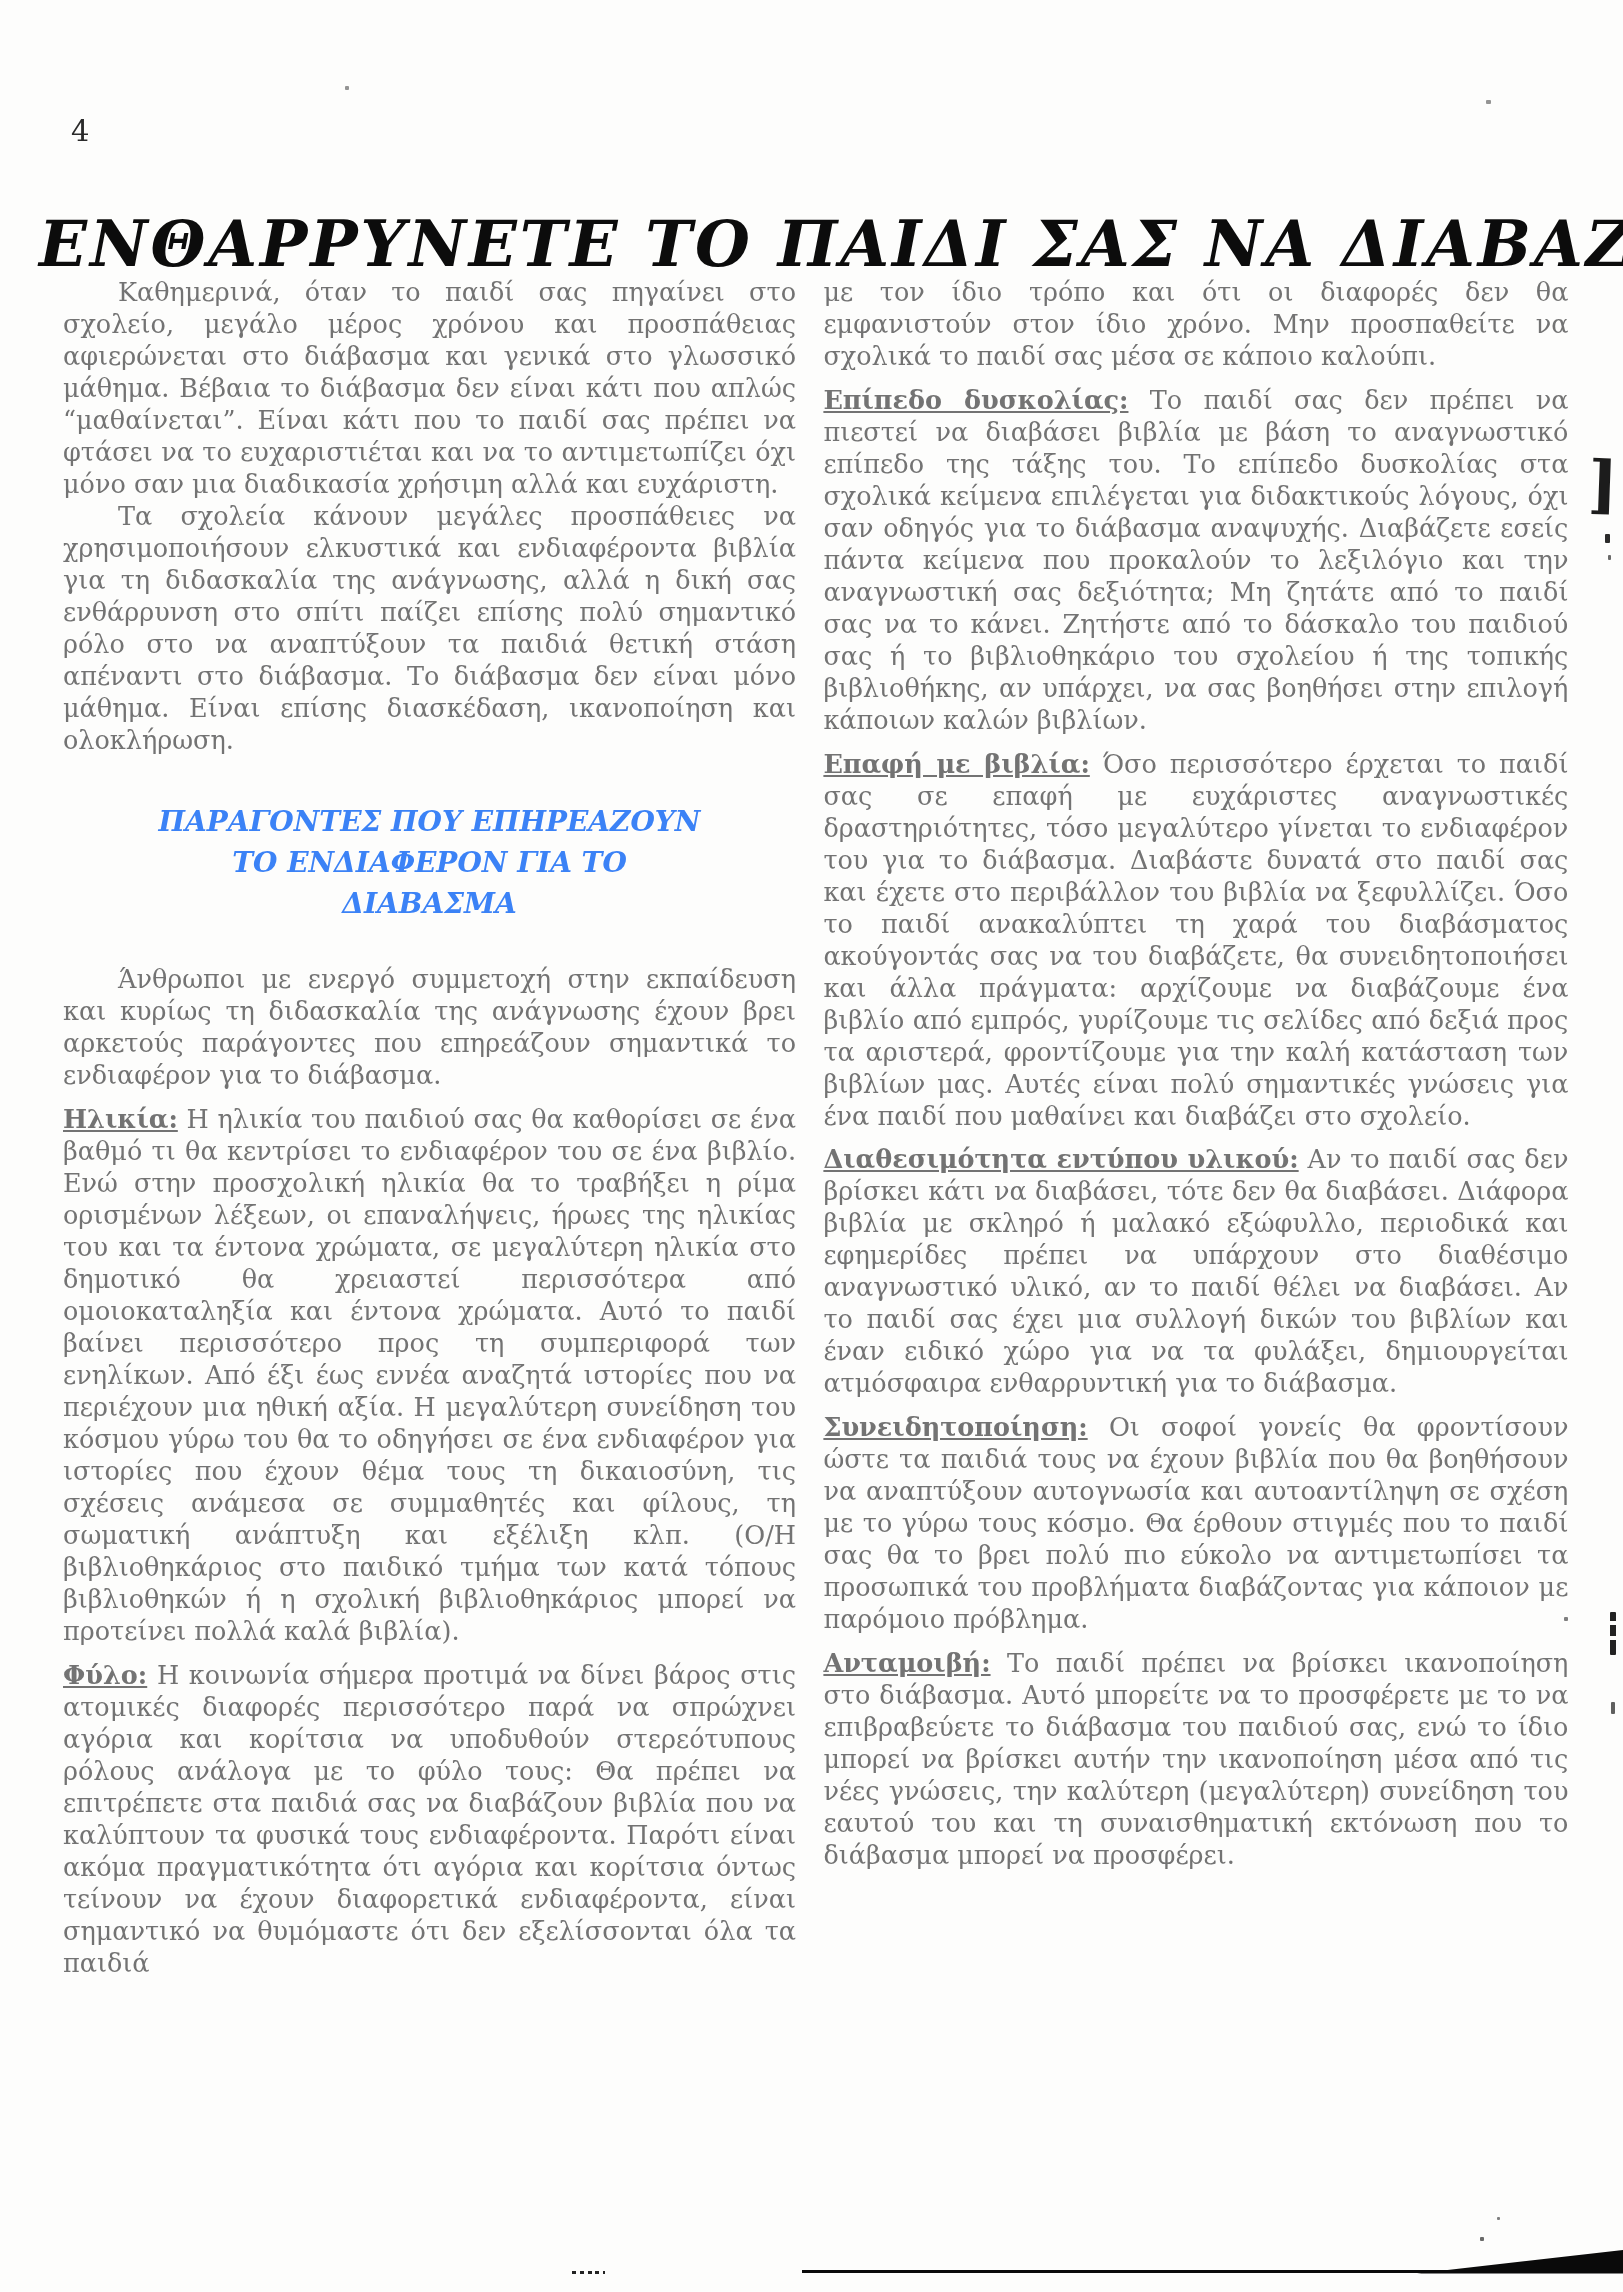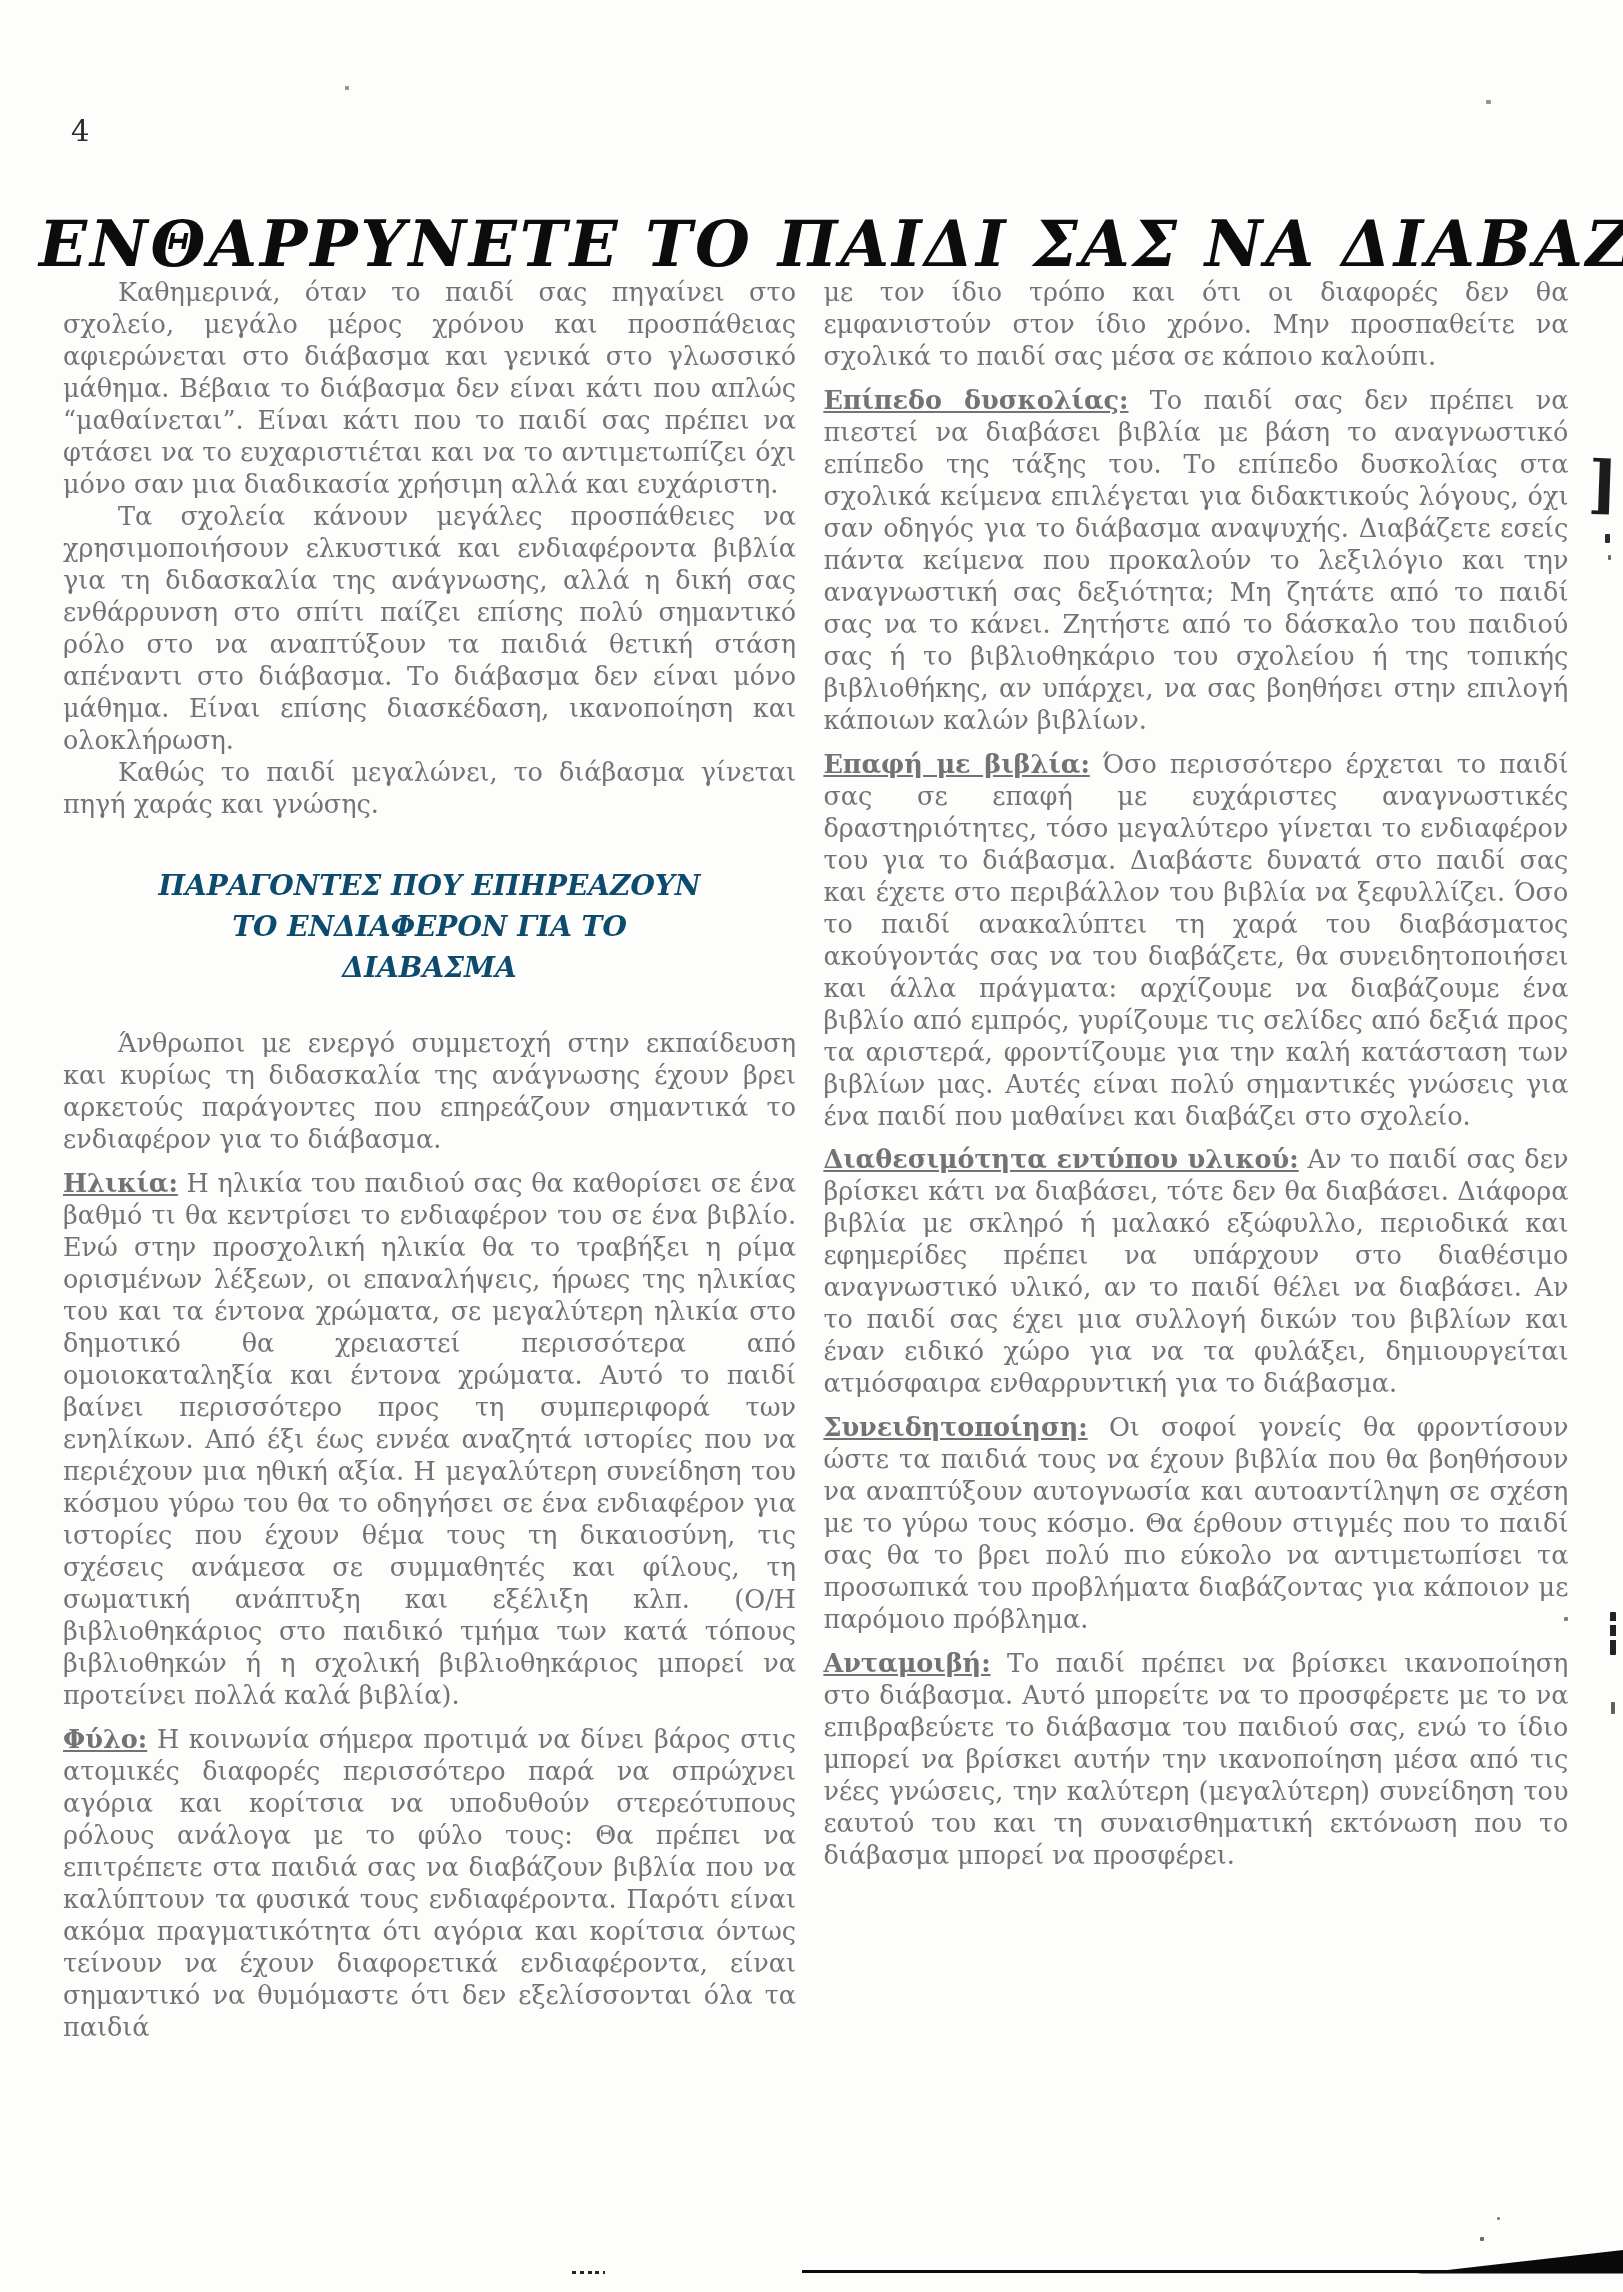--- a/index.html
+++ b/index.html
@@ -43,21 +43,21 @@
   p.runin{margin-top:11.8px;}
   b.lead{font-weight:bold;text-decoration:underline;}
   .section-heading{
     width:549px;
     margin:45px auto 39px auto;
     text-align:center;
     font-weight:bold;
     font-style:italic;
     font-size:28px;
     line-height:41px;
-    color:#0c4a6e;
+    color:#3b82f6;
   }
   
   .artifact{position:absolute;pointer-events:none;}
   .artifact-bracket{left:1588px;top:447px;width:29px;height:71px;color:#1c1c1c;}
   .artifact-bracket::before{content:"]";font-size:63px;font-weight:bold;font-family:"DejaVu Serif",serif;display:block;transform:rotate(2deg);}
   .speck{background:#2b2b2b;border-radius:1px;}
   .s1{left:1605px;top:534px;width:4.9px;height:8.8px;}
   .s2{left:1608px;top:555px;width:2.9px;height:4.9px;opacity:.7;}
   .s3{left:1610px;top:1612px;width:5.9px;height:43px;background:linear-gradient(#222 20%,transparent 20%,transparent 30%,#222 30%,#222 55%,transparent 55%,transparent 65%,#222 65%);}
   .s4{left:1611px;top:1702px;width:3.9px;height:11.8px;opacity:.75;}
@@ -77,21 +77,20 @@
 
   <div class="page-number">4</div>
 
   <h1 class="page-title">ΕΝΘΑΡΡΥΝΕΤΕ ΤΟ ΠΑΙΔΙ ΣΑΣ ΝΑ ΔΙΑΒΑΖΕΙ</h1>
 
   <div class="columns">
 
     <div class="column left">
       <p class="body indent">Καθημερινά, όταν το παιδί σας πηγαίνει στο σχολείο, μεγάλο μέρος χρόνου και προσπάθειας αφιερώνεται στο διάβασμα και γενικά στο γλωσσικό μάθημα. Βέβαια το διάβασμα δεν είναι κάτι που απλώς “μαθαίνεται”. Είναι κάτι που το παιδί σας πρέπει να φτάσει να το ευχαριστιέται και να το αντιμετωπίζει όχι μόνο σαν μια διαδικασία χρήσιμη αλλά και ευχάριστη.</p>
       <p class="body indent">Τα σχολεία κάνουν μεγάλες προσπάθειες να χρησιμοποιήσουν ελκυστικά και ενδιαφέροντα βιβλία για τη διδασκαλία της ανάγνωσης, αλλά η δική σας ενθάρρυνση στο σπίτι παίζει επίσης πολύ σημαντικό ρόλο στο να αναπτύξουν τα παιδιά θετική στάση απέναντι στο διάβασμα. Το διάβασμα δεν είναι μόνο μάθημα. Είναι επίσης διασκέδαση, ικανοποίηση και ολοκλήρωση.</p>
-      <p class="body indent">Καθώς το παιδί μεγαλώνει, το διάβασμα γίνεται πηγή χαράς και γνώσης.</p>
 
       <div class="section-heading">ΠΑΡΑΓΟΝΤΕΣ ΠΟΥ ΕΠΗΡΕΑΖΟΥΝ ΤΟ ΕΝΔΙΑΦΕΡΟΝ ΓΙΑ ΤΟ ΔΙΑΒΑΣΜΑ</div>
 
       <p class="body indent">Άνθρωποι με ενεργό συμμετοχή στην εκπαίδευση και κυρίως τη διδασκαλία της ανάγνωσης έχουν βρει αρκετούς παράγοντες που επηρεάζουν σημαντικά το ενδιαφέρον για το διάβασμα.</p>
 
       <p class="body runin"><b class="lead">Ηλικία:</b> <span>Η ηλικία του παιδιού σας θα καθορίσει σε ένα βαθμό τι θα κεντρίσει το ενδιαφέρον του σε ένα βιβλίο. Ενώ στην προσχολική ηλικία θα το τραβήξει η ρίμα ορισμένων λέξεων, οι επαναλήψεις, ήρωες της ηλικίας του και τα έντονα χρώματα, σε μεγαλύτερη ηλικία στο δημοτικό θα χρειαστεί περισσότερα από ομοιοκαταληξία και έντονα χρώματα. Αυτό το παιδί βαίνει περισσότερο προς τη συμπεριφορά των ενηλίκων. Από έξι έως εννέα αναζητά ιστορίες που να περιέχουν μια ηθική αξία. Η μεγαλύτερη συνείδηση του κόσμου γύρω του θα το οδηγήσει σε ένα ενδιαφέρον για ιστορίες που έχουν θέμα τους τη δικαιοσύνη, τις σχέσεις ανάμεσα σε συμμαθητές και φίλους, τη σωματική ανάπτυξη και εξέλιξη κλπ. (Ο/Η βιβλιοθηκάριος στο παιδικό τμήμα των κατά τόπους βιβλιοθηκών ή η σχολική βιβλιοθηκάριος μπορεί να προτείνει πολλά καλά βιβλία).</span></p>
 
       <p class="body runin"><b class="lead">Φύλο:</b> <span>Η κοινωνία σήμερα προτιμά να δίνει βάρος στις ατομικές διαφορές περισσότερο παρά να σπρώχνει αγόρια και κορίτσια να υποδυθούν στερεότυπους ρόλους ανάλογα με το φύλο τους: Θα πρέπει να επιτρέπετε στα παιδιά σας να διαβάζουν βιβλία που να καλύπτουν τα φυσικά τους ενδιαφέροντα. Παρότι είναι ακόμα πραγματικότητα ότι αγόρια και κορίτσια όντως τείνουν να έχουν διαφορετικά ενδιαφέροντα, είναι σημαντικό να θυμόμαστε ότι δεν εξελίσσονται όλα τα παιδιά</span></p>
     </div>
 

